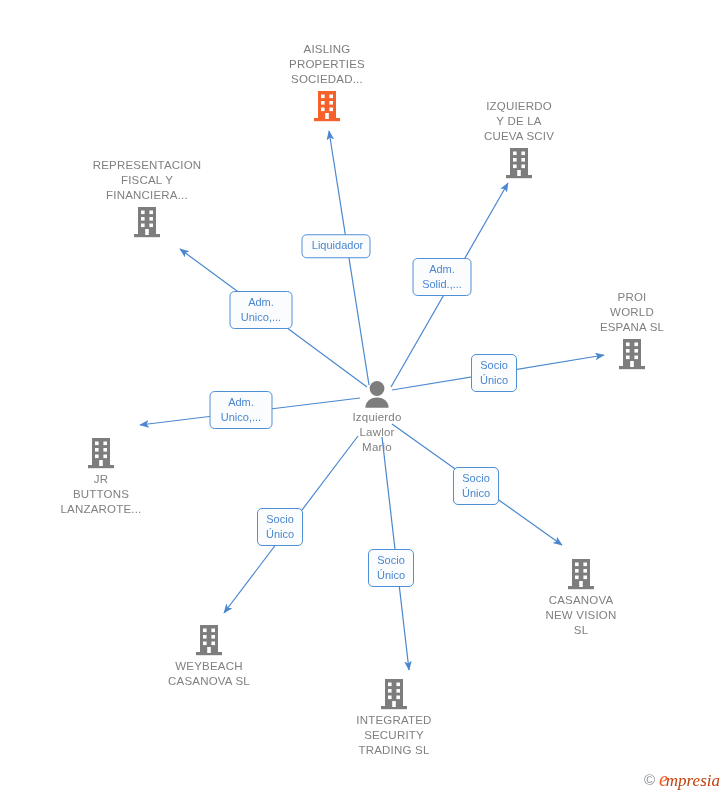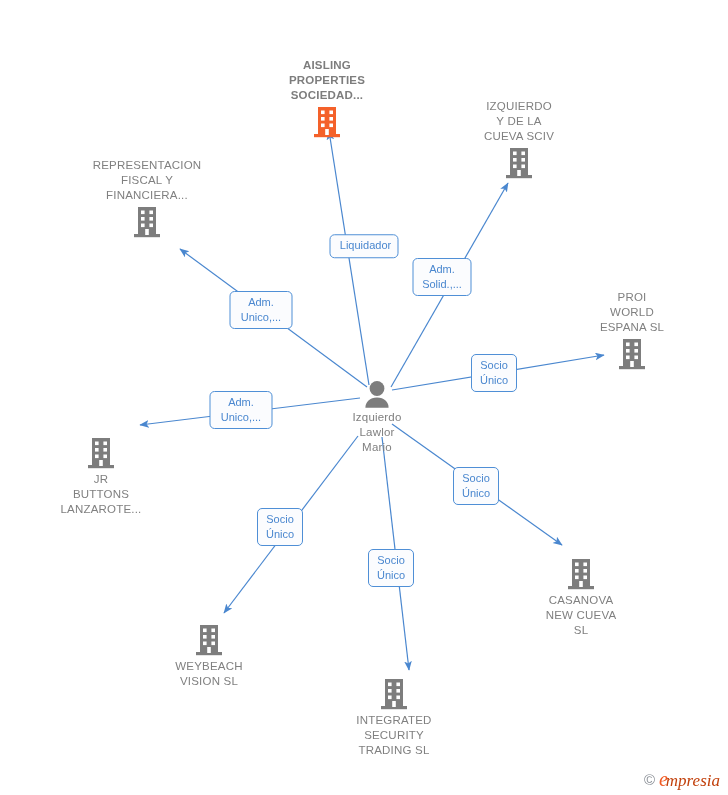--- a/index.html
+++ b/index.html
@@ -31,23 +31,22 @@
     text-align: center;
     line-height: 15px;
   }
   .node-label {
     font-size: 11.5px;
     color: #808080;
     letter-spacing: 0.2px;
     white-space: pre-line;
   }
   .node-label.bold {
-    font-weight: bold;
+    font-weight: normal;
     color: #7d7d7d;
-    margin-top: 16px;
   }
   .node-icon {
     display: block;
     margin: 0 auto;
   }
   .node.label-above .node-icon { margin-top: 2px; }
   .node.label-below .node-icon { margin-bottom: 2px; }
 
   .edge-label {
     position: absolute;
@@ -214,39 +213,39 @@
             <rect x="9" y="5.5" width="3.6" height="3.6" fill="#ffffff"></rect>
             <rect x="17.4" y="5.5" width="3.6" height="3.6" fill="#ffffff"></rect>
             <rect x="9" y="12" width="3.6" height="3.6" fill="#ffffff"></rect>
             <rect x="17.4" y="12" width="3.6" height="3.6" fill="#ffffff"></rect>
             <rect x="9" y="18.5" width="3.6" height="3.6" fill="#ffffff"></rect>
             <rect x="17.4" y="18.5" width="3.6" height="3.6" fill="#ffffff"></rect>
             <rect x="13.2" y="24" width="3.6" height="6" fill="#ffffff"></rect>
           </svg>
         </div>
         <div class="node-label">CASANOVA
-NEW CUEVA
+NEW VISION
 SL</div>
       </div>
       <div class="node label-below" style="left: 209px; top: 623px;">
         <div>
           <svg class="node-icon" width="30" height="34" viewBox="0 0 30 34" xmlns="http://www.w3.org/2000/svg">
             <rect x="6" y="2" width="18" height="28" fill="#7d7d7d"></rect>
             <rect x="2" y="29" width="26" height="3.2" fill="#7d7d7d"></rect>
             <rect x="9" y="5.5" width="3.6" height="3.6" fill="#ffffff"></rect>
             <rect x="17.4" y="5.5" width="3.6" height="3.6" fill="#ffffff"></rect>
             <rect x="9" y="12" width="3.6" height="3.6" fill="#ffffff"></rect>
             <rect x="17.4" y="12" width="3.6" height="3.6" fill="#ffffff"></rect>
             <rect x="9" y="18.5" width="3.6" height="3.6" fill="#ffffff"></rect>
             <rect x="17.4" y="18.5" width="3.6" height="3.6" fill="#ffffff"></rect>
             <rect x="13.2" y="24" width="3.6" height="6" fill="#ffffff"></rect>
           </svg>
         </div>
         <div class="node-label">WEYBEACH
-VISION  SL</div>
+CASANOVA  SL</div>
       </div>
       <div class="node label-below" style="left: 394px; top: 677px;">
         <div>
           <svg class="node-icon" width="30" height="34" viewBox="0 0 30 34" xmlns="http://www.w3.org/2000/svg">
             <rect x="6" y="2" width="18" height="28" fill="#7d7d7d"></rect>
             <rect x="2" y="29" width="26" height="3.2" fill="#7d7d7d"></rect>
             <rect x="9" y="5.5" width="3.6" height="3.6" fill="#ffffff"></rect>
             <rect x="17.4" y="5.5" width="3.6" height="3.6" fill="#ffffff"></rect>
             <rect x="9" y="12" width="3.6" height="3.6" fill="#ffffff"></rect>
             <rect x="17.4" y="12" width="3.6" height="3.6" fill="#ffffff"></rect>
@@ -265,21 +264,21 @@
             <circle cx="17" cy="8.5" r="7.4" fill="#7d7d7d"></circle>
             <path d="M17 17.5c-7.2 0-11.6 4.4-11.6 10.2h23.2C28.6 21.9 24.2 17.5 17 17.5z" fill="#7d7d7d"></path>
           </svg>
         </div>
         <div class="node-label">Izquierdo
 Lawlor
 Mario</div>
       </div>
     </div>
   <div id="edge-label-layer">
-      <div class="edge-label" style="left: 364px; top: 246px; min-width: 69px; padding-left: 9px;">Liquidador</div>
+      <div class="edge-label" style="left: 336px; top: 246px; min-width: 69px; padding-left: 9px;">Liquidador</div>
       <div class="edge-label" style="left: 442px; top: 277px; min-width: 59px;">Adm.
 Solid.,...</div>
       <div class="edge-label" style="left: 261px; top: 310px; min-width: 63px;">Adm.
 Unico,...</div>
       <div class="edge-label" style="left: 494px; top: 373px; min-width: 46px;">Socio
 Único</div>
       <div class="edge-label" style="left: 241px; top: 410px; min-width: 63px;">Adm.
 Unico,...</div>
       <div class="edge-label" style="left: 476px; top: 486px; min-width: 46px;">Socio
 Único</div>

